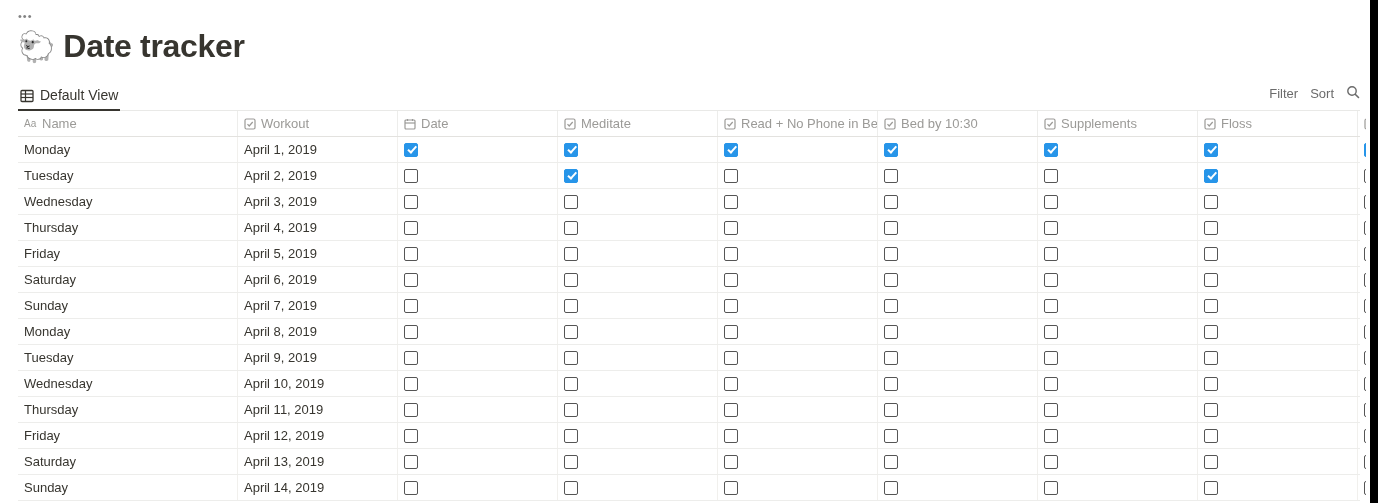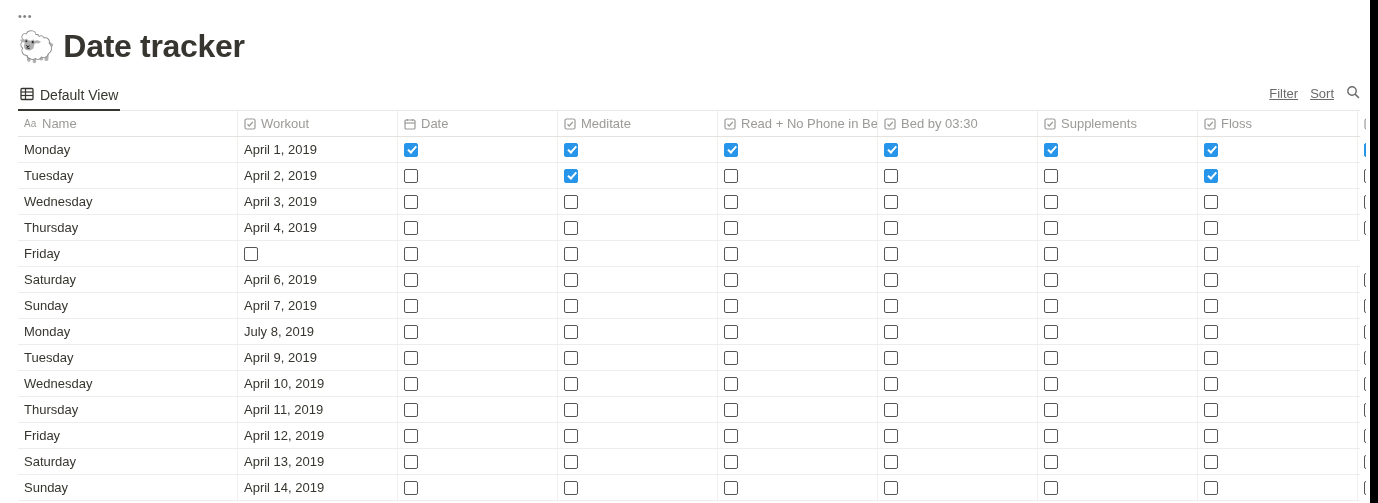--- a/index.html
+++ b/index.html
@@ -33,37 +33,36 @@
     .title-text { font-size: 32px; font-weight: 700; letter-spacing: -0.3px; }
 
     .toolbar {
       display: flex;
       align-items: center;
       justify-content: space-between;
       border-bottom: 1px solid #e9e9e7;
     }
     .view-tab {
       display: flex;
-      align-items: flex-start;
+      align-items: flex-end;
       gap: 6px;
       padding: 4px 2px 6px 2px;
       font-size: 14px;
       color: #37352f;
       border-bottom: 2px solid #37352f;
       margin-bottom: -1px;
     }
     .view-tab .tbl-icon svg { display:block; }
     .tool-right {
       display: flex;
       align-items: center;
       gap: 12px;
       font-size: 13px;
       color: #6b6b6b;
       padding-bottom: 6px;
-      text-decoration: underline;
     }
     .tool-right span, .tool-right .search-icon { cursor: pointer; }
 
     .grid {
       width: 100%;
     }
     .row {
       display: flex;
       border-bottom: 1px solid #ededeb;
       min-height: 26px;
@@ -216,21 +215,21 @@
           </span>
           <span>Read + No Phone in Bed</span>
         </div>
         <div class="cell col-check">
           <span class="hdr-icon">
             <svg width="12" height="12" viewBox="0 0 12 12" fill="none">
               <rect x="1" y="1" width="10" height="10" rx="1.5" stroke="#9b9a97" stroke-width="1.2"></rect>
               <path d="M3.5 6.2 L5.2 8 L8.7 4" stroke="#9b9a97" stroke-width="1.2" fill="none"></path>
             </svg>
           </span>
-          <span>Bed by 03:30</span>
+          <span>Bed by 10:30</span>
         </div>
         <div class="cell col-check">
           <span class="hdr-icon">
             <svg width="12" height="12" viewBox="0 0 12 12" fill="none">
               <rect x="1" y="1" width="10" height="10" rx="1.5" stroke="#9b9a97" stroke-width="1.2"></rect>
               <path d="M3.5 6.2 L5.2 8 L8.7 4" stroke="#9b9a97" stroke-width="1.2" fill="none"></path>
             </svg>
           </span>
           <span>Supplements</span>
         </div>
@@ -348,20 +347,21 @@
         </div>
         <div class="cell col-check">
           <span class="chk"></span>
         </div>
         <div class="cell col-check col-check-last">
           <span class="chk"></span>
         </div>
       </div>
       <div class="row">
         <div class="cell col-name">Friday</div>
+        <div class="cell col-date">April 5, 2019</div>
         <div class="cell col-check">
           <span class="chk"></span>
         </div>
         <div class="cell col-check">
           <span class="chk"></span>
         </div>
         <div class="cell col-check">
           <span class="chk"></span>
         </div>
         <div class="cell col-check">
@@ -422,21 +422,21 @@
         </div>
         <div class="cell col-check">
           <span class="chk"></span>
         </div>
         <div class="cell col-check col-check-last">
           <span class="chk"></span>
         </div>
       </div>
       <div class="row">
         <div class="cell col-name">Monday</div>
-        <div class="cell col-date">July 8, 2019</div>
+        <div class="cell col-date">April 8, 2019</div>
         <div class="cell col-check">
           <span class="chk"></span>
         </div>
         <div class="cell col-check">
           <span class="chk"></span>
         </div>
         <div class="cell col-check">
           <span class="chk"></span>
         </div>
         <div class="cell col-check">

